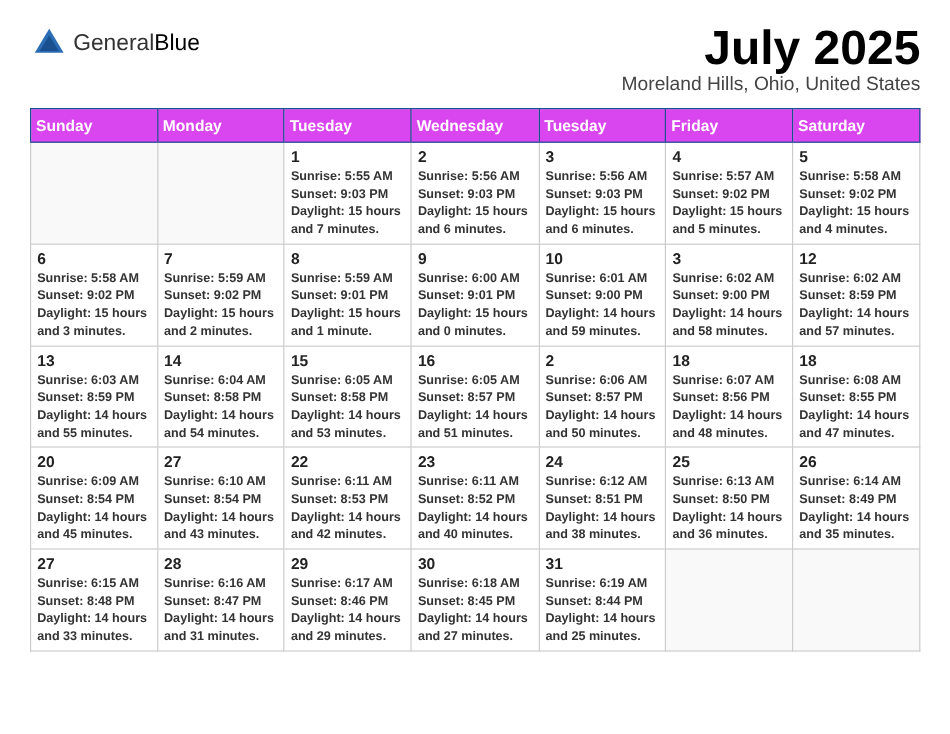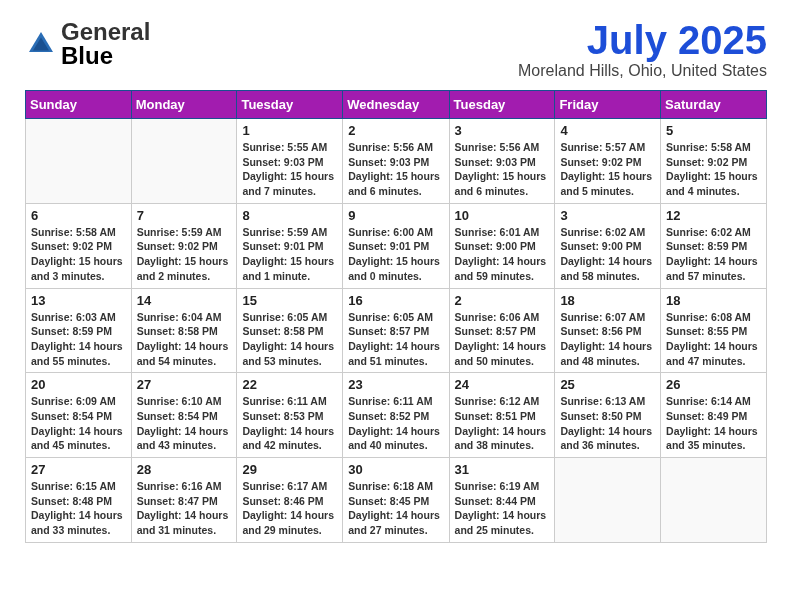--- a/index.html
+++ b/index.html
@@ -16,53 +16,53 @@
       align-items: flex-start;
       margin-bottom: 10px;
     }
     .logo {
       display: flex;
       align-items: center;
       gap: 4px;
     }
     .logo-text {
       display: flex;
-      flex-direction: column;
-      font-size: 24px;
-      font-weight: bold;
+      flex-direction: row;
+      font-size: 19px;
+      font-weight: normal;
       line-height: 1;
     }
     .logo-general { color: #333; }
     .logo-blue { color: #000000; }
     .logo-icon {
       width: 32px;
       height: 32px;
     }
     .title-block {
       text-align: right;
     }
     .month-title {
       font-size: 40px;
       font-weight: bold;
-      color: #1d4ed8;
+      color: #000000;
       line-height: 1;
     }
     .location {
       font-size: 16px;
       color: #444;
       margin-top: 2px;
       text-align: right;
     }
     .calendar {
       width: 100%;
       border-collapse: collapse;
       font-size: 11px;
     }
     .calendar th {
-      background: #a21caf;
+      background: #d946ef;
       color: white;
       padding: 6px 4px;
       text-align: left;
       font-size: 13px;
       font-weight: bold;
       border: 1px solid #1a5090;
     }
     .calendar td {
       border: 1px solid #ccc;
       vertical-align: top;

